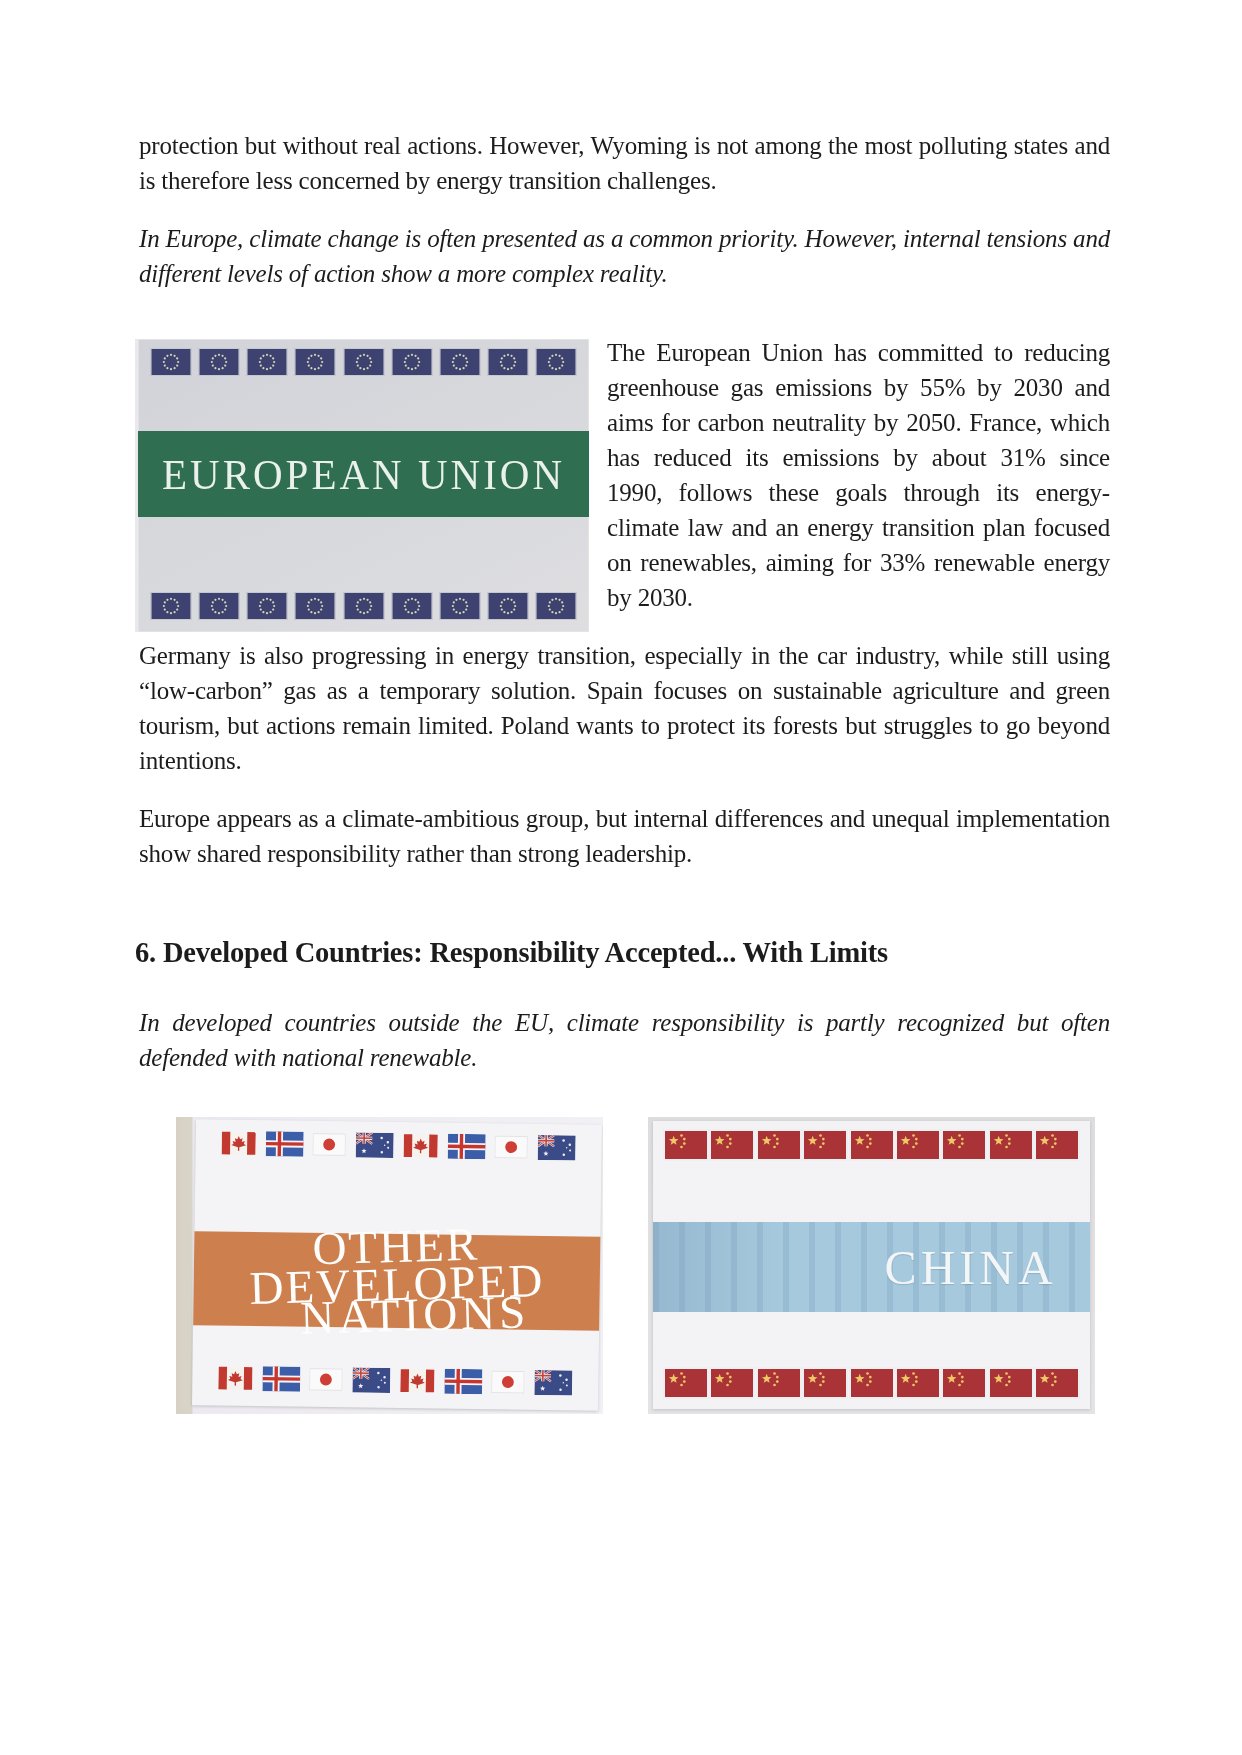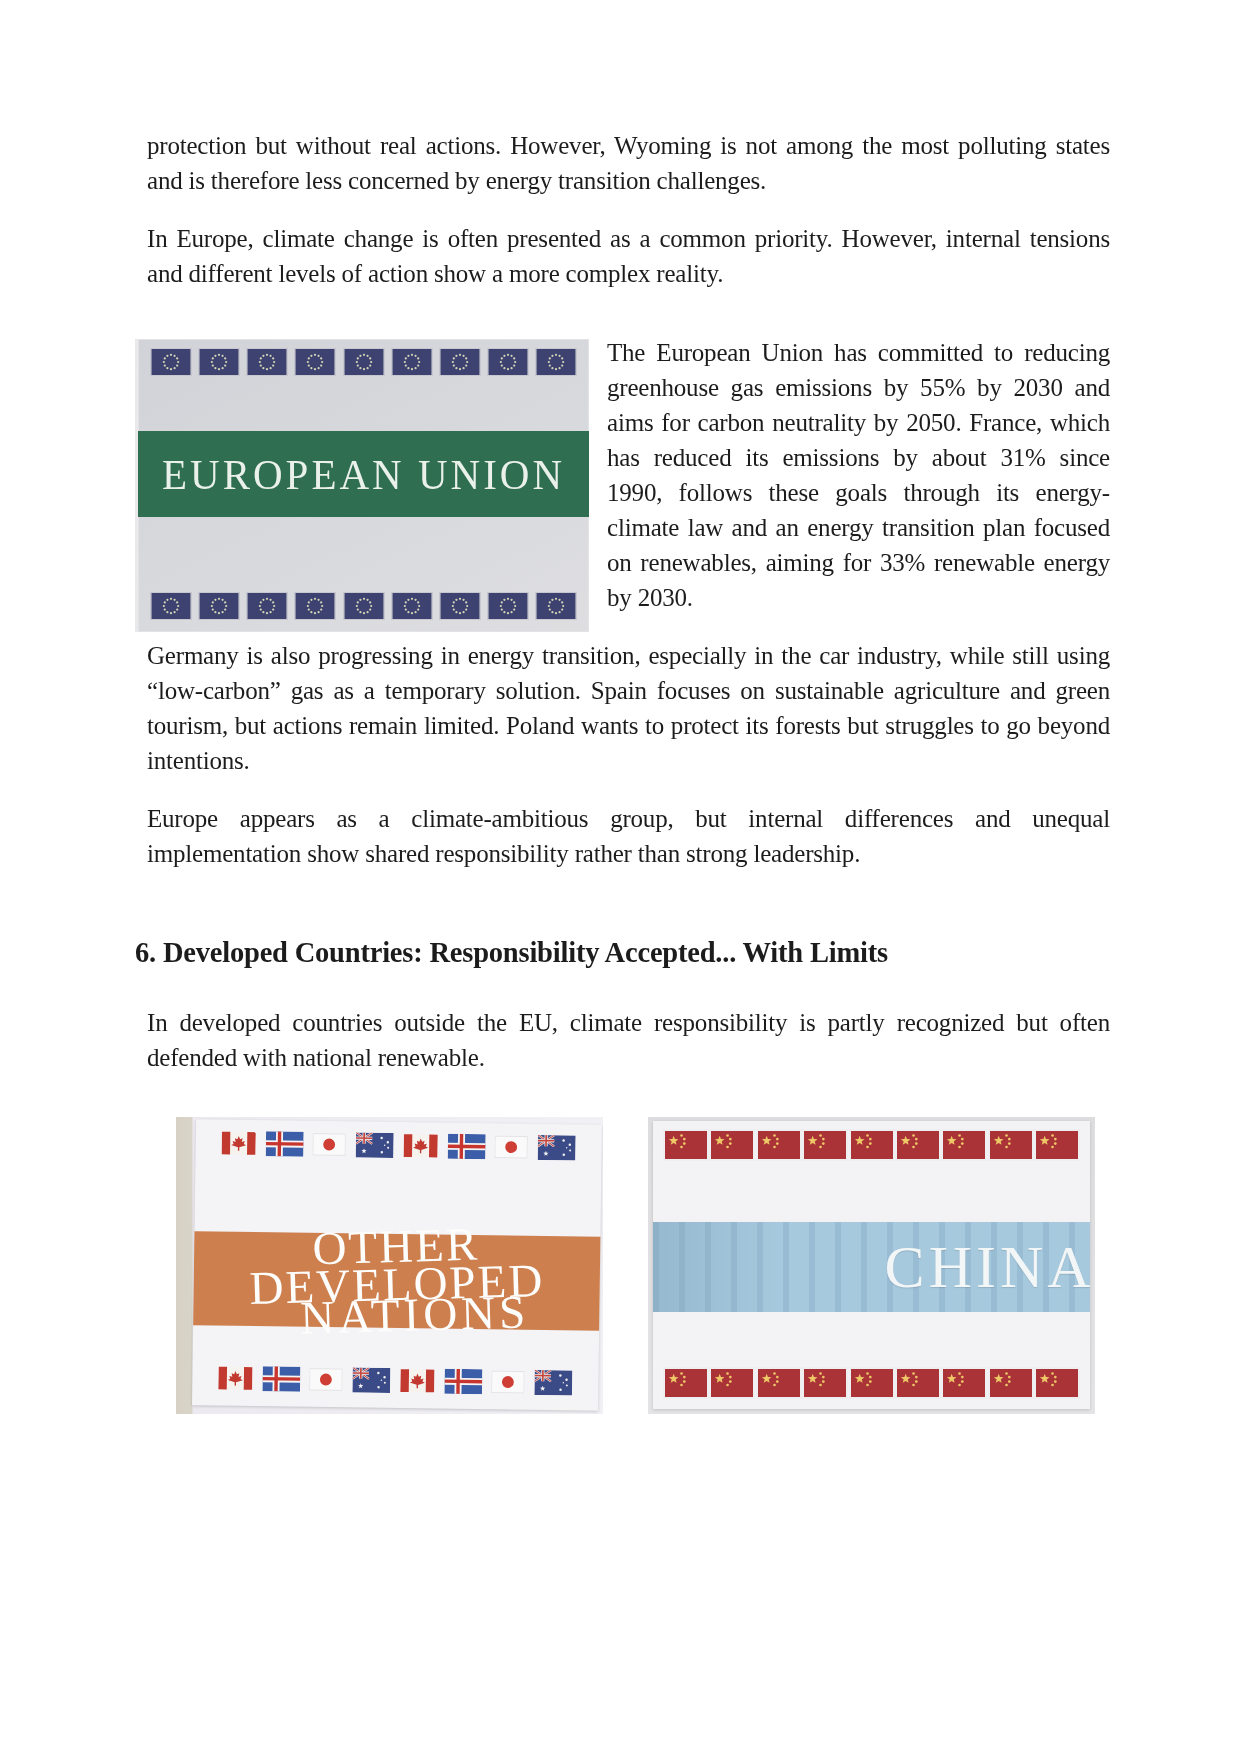--- a/index.html
+++ b/index.html
@@ -12,23 +12,24 @@
     color:#1c1c1c;
   }
   .content{
     padding:128px 132px 0 135px;
   }
   p.body{
     font-size:25px;
     line-height:35px;
     letter-spacing:-0.2px;
     text-align:justify;
-    margin:0 0 23px 12px;
+    margin:0 0 23px 4px;
   }
   p.italic{
+    font-style:italic;
   }
   h2.sec{
     font-size:28.5px;
     font-weight:bold;
     letter-spacing:-0.2px;
     margin:66px 0 36px 0;
   }
   
   .wrap-block{margin-top:44px;}
   .wrap-block::after{content:"";display:block;clear:both;}
@@ -116,21 +117,21 @@
     position:absolute;left:0;right:0;top:101px;height:90px;
     display:flex;align-items:center;
     background:
       linear-gradient(90deg, rgba(120,155,180,0.35) 0%, rgba(120,155,180,0.0) 30%),
       repeating-linear-gradient(90deg, rgba(90,130,160,0.18) 0 6px, rgba(0,0,0,0) 6px 26px),
       #a6c9de;
   }
   .china-banner span{
     margin-left:53%;
     color:#f3f6f7;
-    font-size:60px;
+    font-size:48px;
     letter-spacing:4px;
     text-shadow:0 1px 1px rgba(0,0,0,0.12);
   }
 </style>
 </head>
 <body>
 
 <div class="page">
   <div class="content">
 

